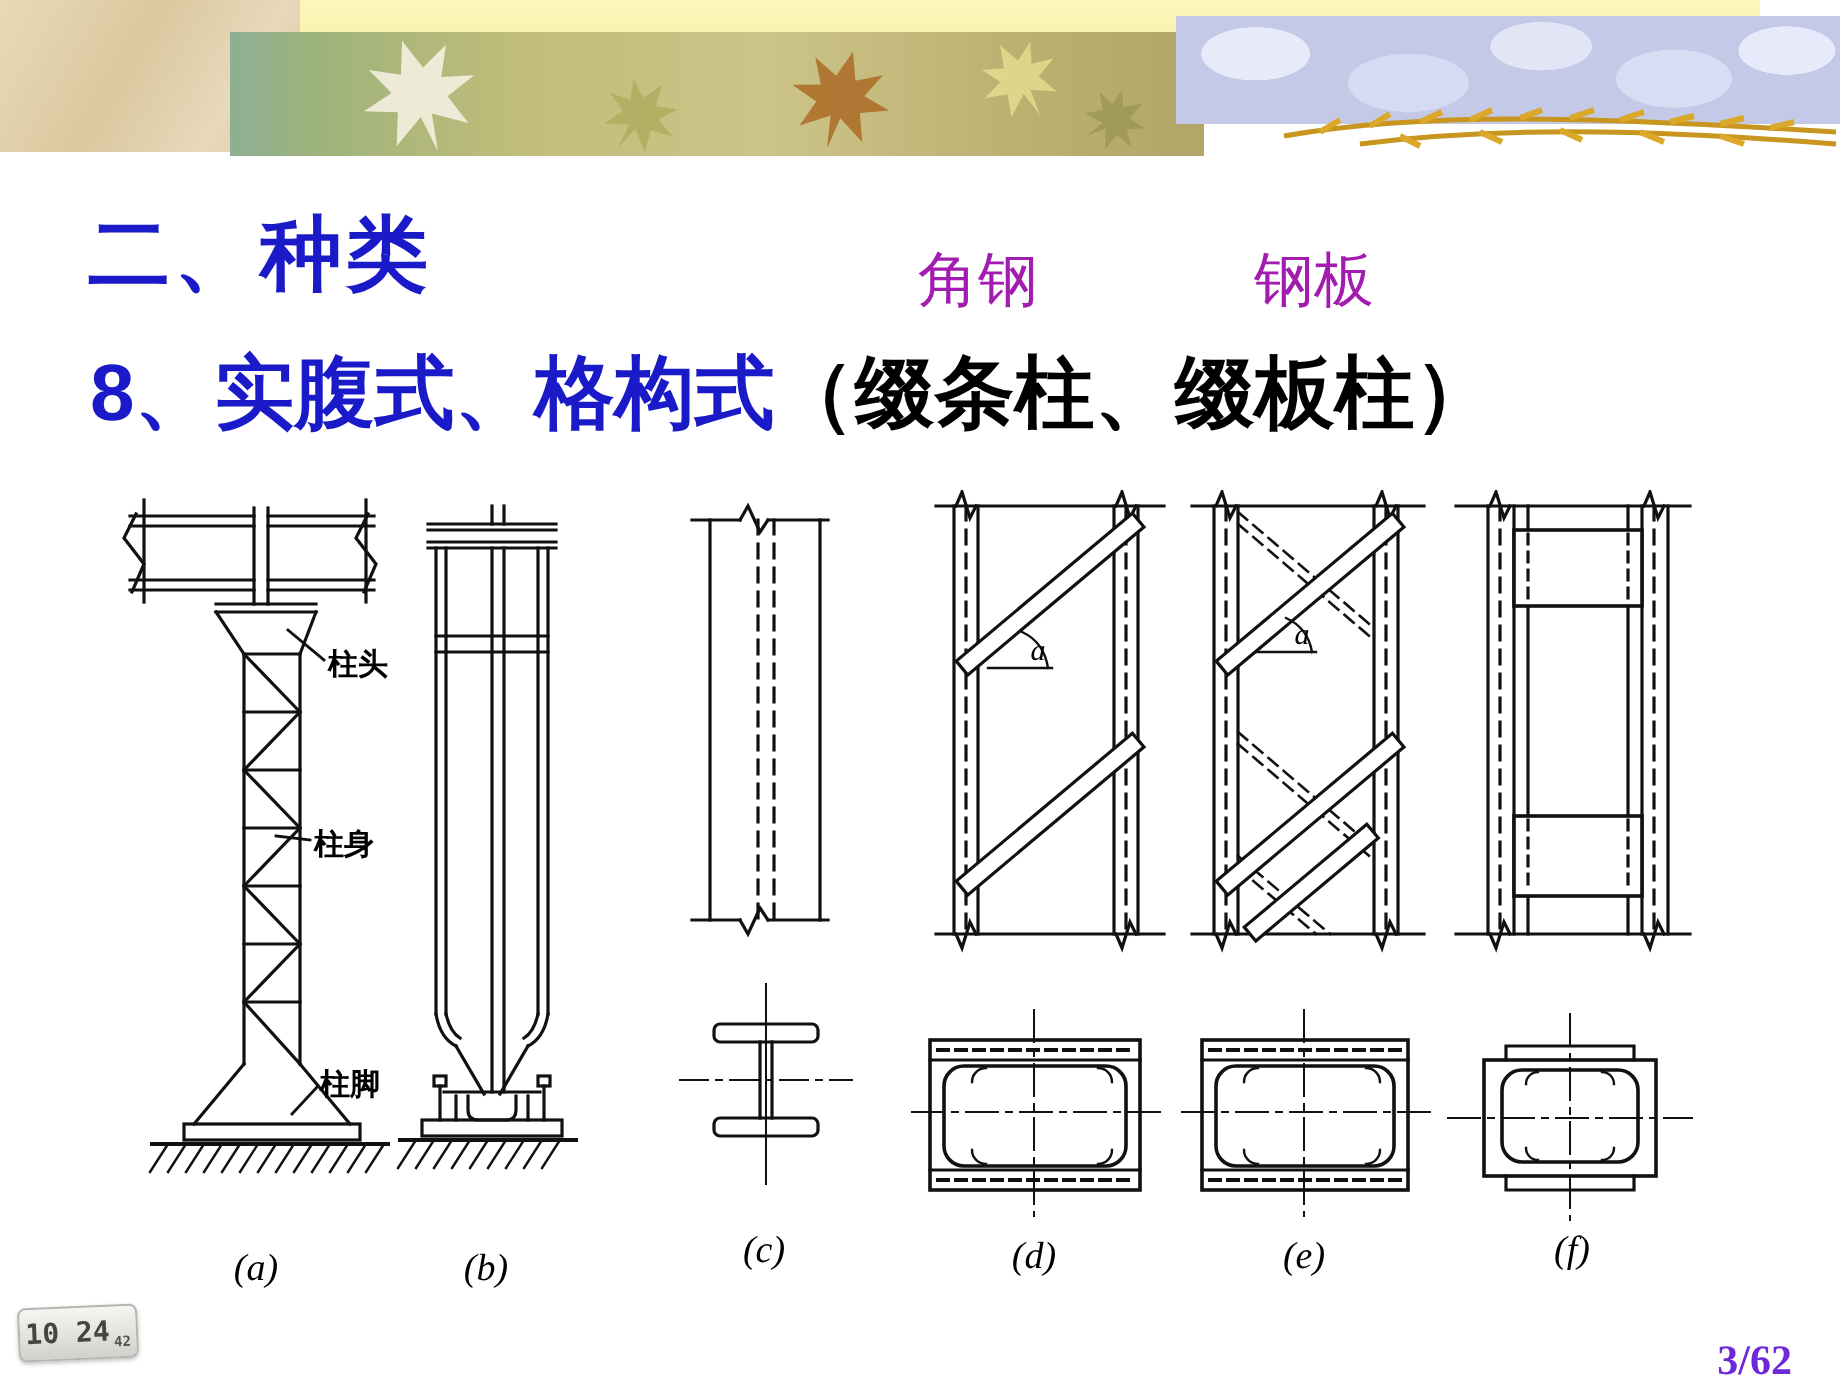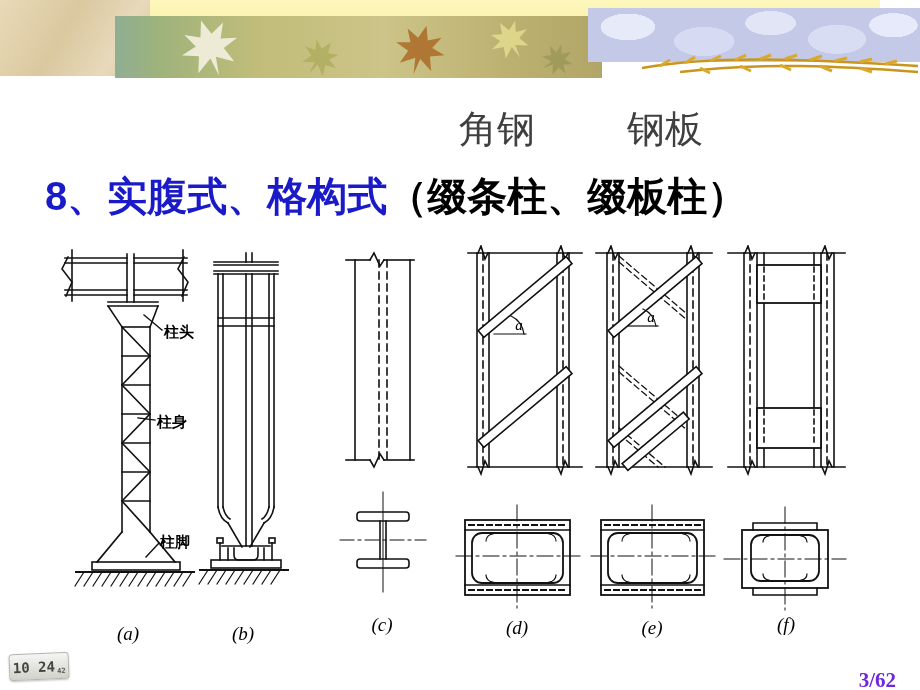--- a/index.html
+++ b/index.html
@@ -19,21 +19,21 @@
       radial-gradient(ellipse 45px 22px at 12% 35%,#e7eaf9 0 60%,transparent 61%),
       radial-gradient(ellipse 50px 24px at 35% 62%,#d6daf2 0 60%,transparent 61%),
       radial-gradient(ellipse 42px 20px at 55% 28%,#e2e5f6 0 60%,transparent 61%),
       radial-gradient(ellipse 48px 24px at 75% 58%,#d9ddf4 0 60%,transparent 61%),
       radial-gradient(ellipse 40px 20px at 92% 32%,#e7eafb 0 60%,transparent 61%),
       #c4c9e7;}
   .bn-wheat{position:absolute;left:640px;top:46px;width:280px;height:32px;}
   
   .title{position:absolute;left:44px;top:100px;font-weight:bold;font-size:41px;
          letter-spacing:2px;color:#1a1ac8;}
-  .annot{position:absolute;top:104px;font-size:38px;color:#404040;}
+  .annot{position:absolute;top:120px;font-size:30px;color:#a21caf;}
   #annot-left{left:459px;} #annot-right{left:627px;}
   .subtitle{position:absolute;left:45px;top:169px;font-weight:bold;font-size:40px;white-space:nowrap;}
   .subtitle .blue{color:#1a1ac8;} .subtitle .black{color:#000;}
   
   .dwg{position:absolute;}
   #dwgA{left:55px;top:245px;width:150px;height:402px;}
   #dwgB{left:195px;top:245px;width:100px;height:402px;}
   #dwgC{left:330px;top:248px;width:130px;height:397px;}
   #dwgD{left:455px;top:245px;width:135px;height:400px;}
   #dwgE{left:585px;top:245px;width:135px;height:400px;}
@@ -78,20 +78,21 @@
       <g stroke="#c8961e" stroke-width="2.5" fill="none">
         <path d="M2,22 C70,10 150,12 278,20"></path>
         <path d="M40,26 C120,16 200,20 278,26"></path>
       </g>
       <g stroke="#dba829" stroke-width="3" fill="none">
         <path d="M20,20 l10,-6 M45,17 l10,-6 M70,15 l11,-5 M95,14 l11,-5 M120,13 l11,-4 M145,13 l12,-4 M170,14 l12,-4 M195,15 l12,-3 M220,16 l12,-3 M245,18 l12,-3 M60,22 l10,5 M100,20 l11,5 M140,19 l11,5 M180,20 l12,5 M220,22 l12,4"></path>
       </g>
     </svg>
   </div>
 
+  <div class="title">二、种类</div>
   <div class="annot" id="annot-left">角钢</div>
   <div class="annot" id="annot-right">钢板</div>
   <div class="subtitle">
     <span class="blue">8、实腹式、格构式</span><span class="black">（缀条柱、缀板柱）</span>
   </div>
 
   <svg id="dwgA" class="dwg" viewBox="55 245 150 402">
     <g stroke="#111" fill="none" stroke-width="1.6" stroke-linecap="square">
       <line x1="72" y1="250" x2="72" y2="301"></line>
         <line x1="183" y1="250" x2="183" y2="301"></line>

